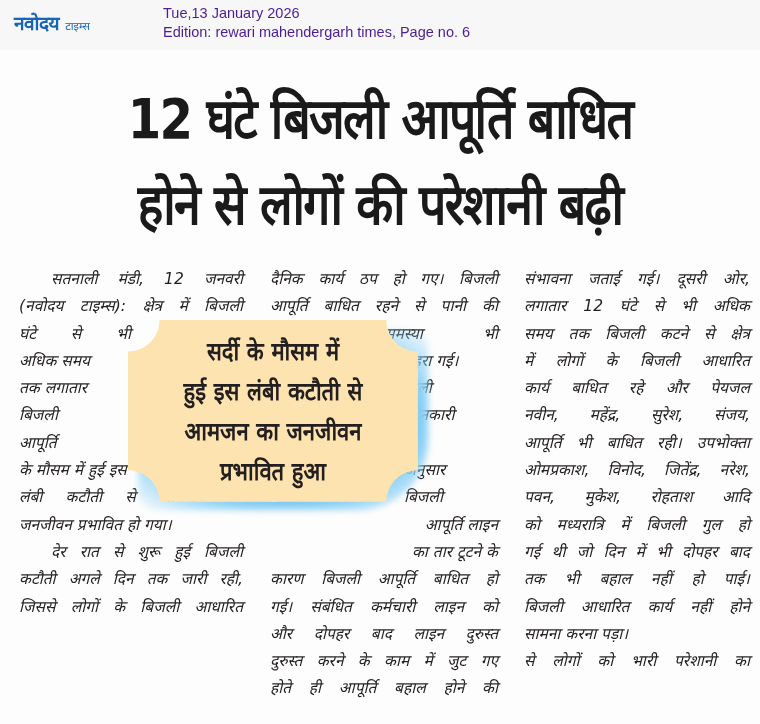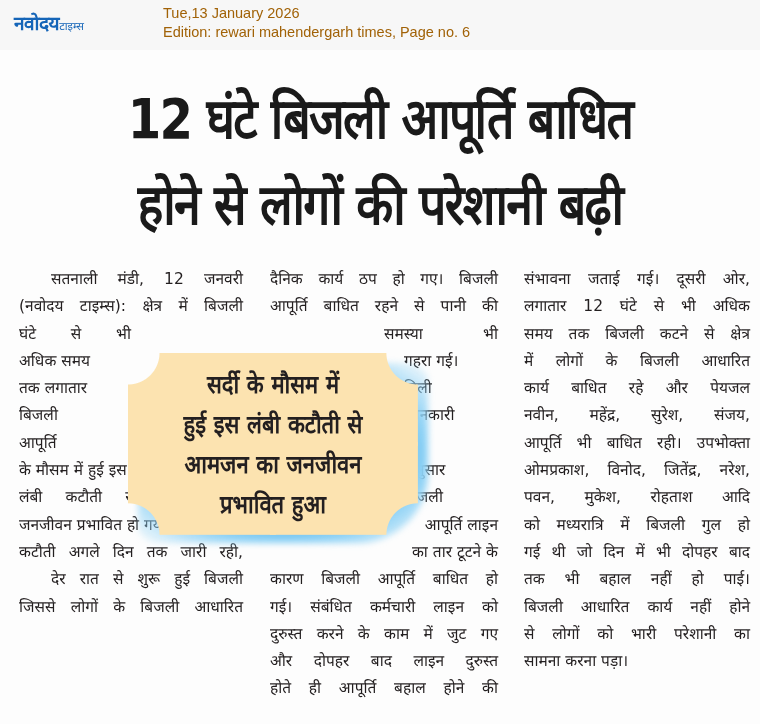--- a/index.html
+++ b/index.html
@@ -26,29 +26,29 @@
     }
     .logo-main {
       font-family: "DejaVu Sans", sans-serif;
       font-weight: bold;
       font-size: 19px;
       letter-spacing: -0.5px;
     }
     .logo-sub {
       font-family: "DejaVu Sans", sans-serif;
       font-size: 11px;
-      margin-left: 0;
+      margin-left: 6px;
     }
     .meta {
       position: absolute;
       left: 163px; top: 4px;
       font-family: "Liberation Sans", sans-serif;
       font-size: 14.5px;
       line-height: 19px;
-      color: #a16207;
+      color: #4c1d95;
     }
     .headline {
       position: absolute;
       left: 0; top: 76px;
       width: 760px;
       text-align: center;
       font-family: "DejaVu Sans", sans-serif;
       font-weight: bold;
       font-size: 56px;
       line-height: 86px;
@@ -64,33 +64,34 @@
       font-size: 15.5px;
       line-height: 27.3px;
       color: #231f20;
       text-align: justify;
     }
     .line {
       display: block;
       white-space: nowrap;
       text-align-last: justify;
       text-align: justify;
+      font-style: italic;
     }
     .line.left { text-align-last: left; }
     .line.right { text-align-last: right; text-align: right; }
     .indent { text-indent: 32px; }
     .col1 { left: 19px; top: 266px; width: 224px; }
     .col2 { left: 270px; top: 266px; width: 228px; }
     .col3 { left: 524px; top: 266px; width: 226px; }
     .col1 .narrow { width: 112px; }
     .col2 .narrowr { margin-left: 114px; width: 114px; }
     .col2 .mid { margin-left: 134px; width: 94px; }
     .pullquote-wrap {
       position: absolute;
-      left: 128px; top: 353px;
+      left: 128px; top: 320px;
       width: 292px; height: 190px;
     }
     .pq-shadow {
       position: absolute;
       left: 10px; top: 10px;
       width: 290px; height: 180px;
       background: radial-gradient(ellipse at center, #3aa8e8 40%, #8fd2f5 70%, rgba(255,255,255,0) 100%);
       border-radius: 60px 18px 70px 18px;
       filter: blur(3px);
     }
@@ -147,60 +148,60 @@
   <span class="line indent">सतनाली मंडी, 12 जनवरी</span>
   <span class="line">(नवोदय टाइम्स): क्षेत्र में बिजली</span>
   <span class="line narrow">घंटे से भी</span>
   <span class="line left narrow">अधिक समय</span>
   <span class="line left narrow">तक लगातार</span>
   <span class="line left narrow">बिजली</span>
   <span class="line left narrow">आपूर्ति</span>
   <span class="line left">के मौसम में हुई इस</span>
   <span class="line">लंबी कटौती से आमजन का</span>
   <span class="line left">जनजीवन प्रभावित हो गया।</span>
+  <span class="line indent">देर रात से शुरू हुई बिजली</span>
   <span class="line">कटौती अगले दिन तक जारी रही,</span>
-  <span class="line indent">देर रात से शुरू हुई बिजली</span>
   <span class="line">जिससे लोगों के बिजली आधारित</span>
 </div>
 
 <div class="col col2">
   <span class="line">दैनिक कार्य ठप हो गए। बिजली</span>
   <span class="line">आपूर्ति बाधित रहने से पानी की</span>
   <span class="line narrowr">समस्या भी</span>
   <span class="line left mid">गहरा गई।</span>
   <span class="line left mid">मिली</span>
   <span class="line left mid">जानकारी</span>
   <span class="line left mid">के</span>
   <span class="line left mid">अनुसार</span>
   <span class="line left mid">बिजली</span>
   <span class="line right">आपूर्ति लाइन</span>
   <span class="line right">का तार टूटने के</span>
   <span class="line">कारण बिजली आपूर्ति बाधित हो</span>
   <span class="line">गई। संबंधित कर्मचारी लाइन को</span>
+  <span class="line">और दोपहर बाद लाइन दुरुस्त</span>
   <span class="line">दुरुस्त करने के काम में जुट गए</span>
-  <span class="line">और दोपहर बाद लाइन दुरुस्त</span>
   <span class="line">होते ही आपूर्ति बहाल होने की</span>
 </div>
 
 <div class="col col3">
   <span class="line">संभावना जताई गई। दूसरी ओर,</span>
   <span class="line">लगातार 12 घंटे से भी अधिक</span>
   <span class="line">समय तक बिजली कटने से क्षेत्र</span>
   <span class="line">में लोगों के बिजली आधारित</span>
   <span class="line">कार्य बाधित रहे और पेयजल</span>
   <span class="line">नवीन, महेंद्र, सुरेश, संजय,</span>
   <span class="line">आपूर्ति भी बाधित रही। उपभोक्ता</span>
   <span class="line">ओमप्रकाश, विनोद, जितेंद्र, नरेश,</span>
   <span class="line">पवन, मुकेश, रोहताश आदि</span>
   <span class="line">को मध्यरात्रि में बिजली गुल हो</span>
   <span class="line">गई थी जो दिन में भी दोपहर बाद</span>
   <span class="line">तक भी बहाल नहीं हो पाई।</span>
   <span class="line">बिजली आधारित कार्य नहीं होने</span>
+  <span class="line left">सामना करना पड़ा।</span>
   <span class="line">से लोगों को भारी परेशानी का</span>
-  <span class="line left">सामना करना पड़ा।</span>
 </div>
 
 <div class="pullquote-wrap">
   <div class="pq-shadow"></div>
   <div class="pq-box"></div>
   <div class="pq-text">
     <div>सर्दी के मौसम में</div>
     <div>हुई इस लंबी कटौती से</div>
     <div>आमजन का जनजीवन</div>
     <div>प्रभावित हुआ</div>

